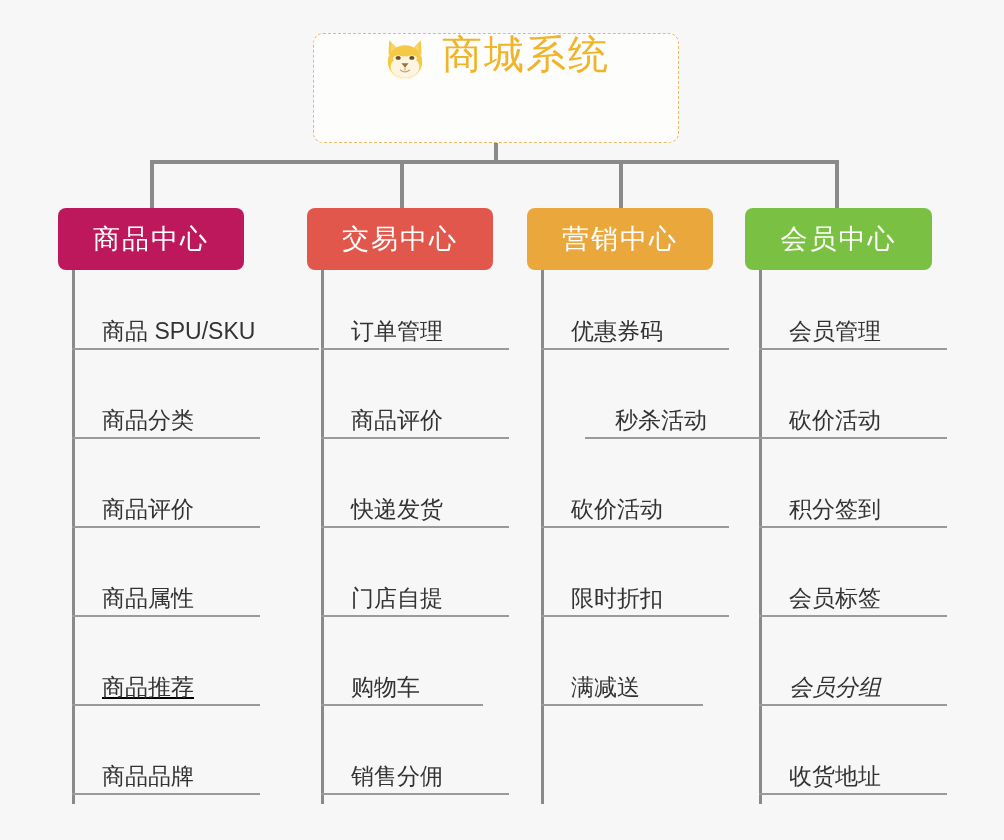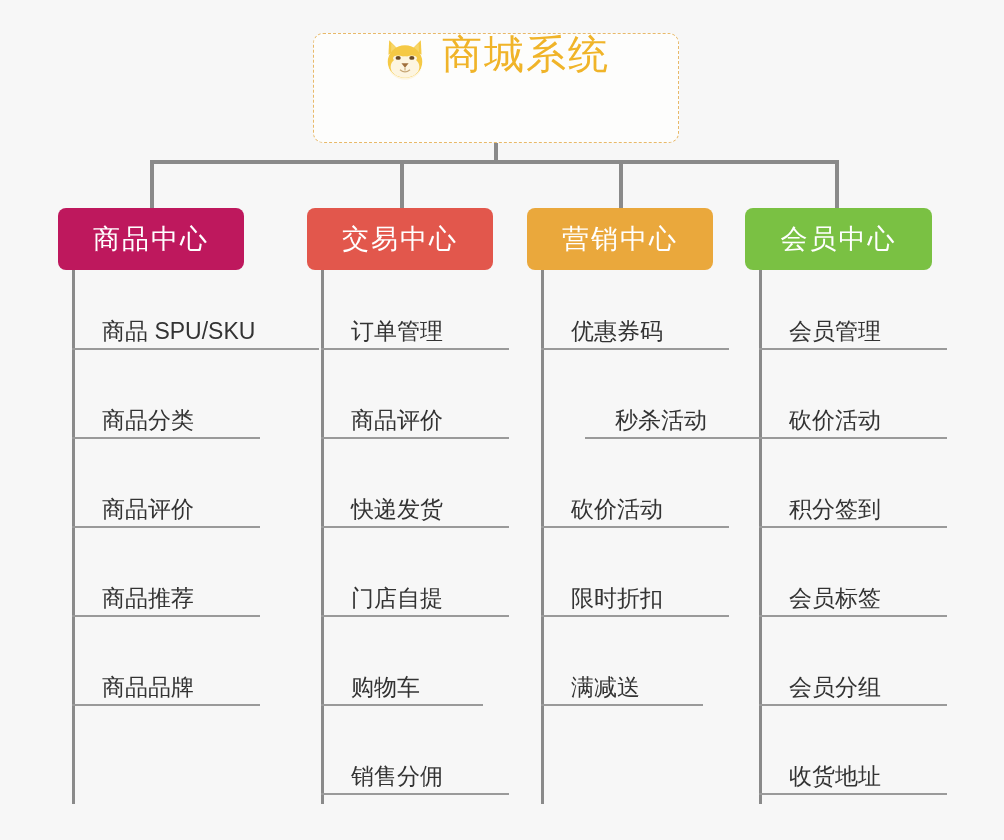--- a/index.html
+++ b/index.html
@@ -168,20 +168,23 @@
           <div class="leaf" style="width: 247px;">
             <span class="leaf-label">商品 SPU/SKU</span>
           </div>
           <div class="leaf" style="width: 188px;">
             <span class="leaf-label">商品分类</span>
           </div>
           <div class="leaf" style="width: 188px;">
             <span class="leaf-label">商品评价</span>
           </div>
           <div class="leaf" style="width: 188px;">
+            <span class="leaf-label">商品属性</span>
+          </div>
+          <div class="leaf" style="width: 188px; text-decoration: underline;">
             <span class="leaf-label">商品推荐</span>
           </div>
           <div class="leaf" style="width: 188px;">
             <span class="leaf-label">商品品牌</span>
           </div>
         </div>
       </div>
       <div class="column" style="left: 307px; width: 186px;">
         <div class="cat-header" style="background: rgb(226, 87, 76); width: 186px;">
           <span>交易中心</span>
@@ -242,21 +245,21 @@
           </div>
           <div class="leaf" style="width: 188px;">
             <span class="leaf-label">砍价活动</span>
           </div>
           <div class="leaf" style="width: 188px;">
             <span class="leaf-label">积分签到</span>
           </div>
           <div class="leaf" style="width: 188px;">
             <span class="leaf-label">会员标签</span>
           </div>
-          <div class="leaf" style="width: 188px;">
+          <div class="leaf" style="width: 188px; font-style: italic;">
             <span class="leaf-label">会员分组</span>
           </div>
           <div class="leaf" style="width: 188px;">
             <span class="leaf-label">收货地址</span>
           </div>
         </div>
       </div>
     </div>
 </div>
 

